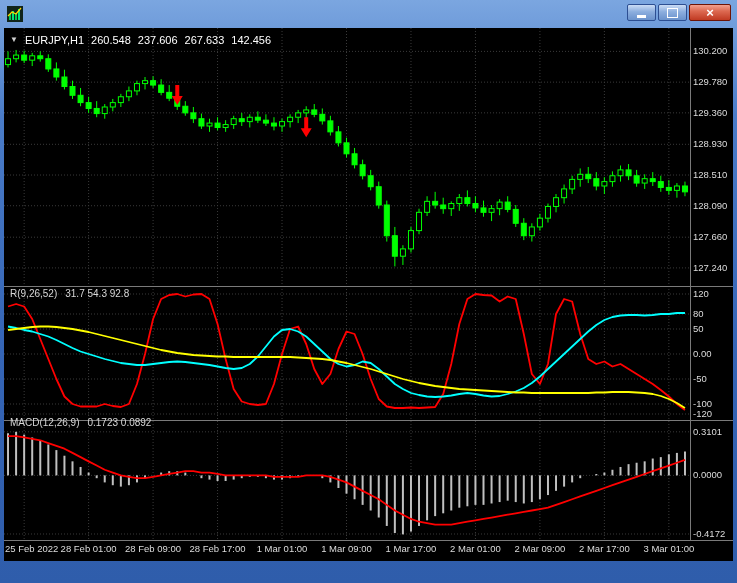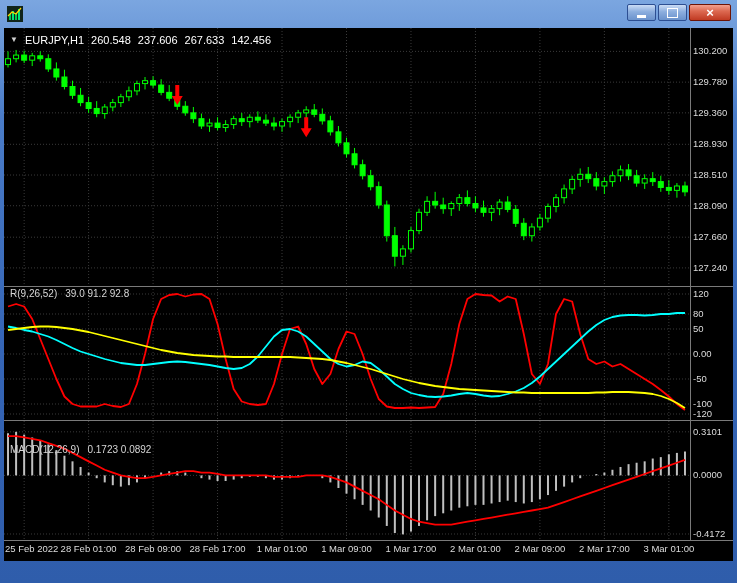--- a/index.html
+++ b/index.html
@@ -12,21 +12,21 @@
   .win-btn.close{width:42px;background:linear-gradient(#f2a08e,#dd6a52 40%,#c03a22);border:1px solid #6d1405;color:#fff;font-size:13px;font-weight:bold;line-height:1;}
   .glyph-min{width:9px;height:3px;background:#ffffff;margin-top:8px;}
   .glyph-max{width:9px;height:8px;border:1px solid #ffffff;background:transparent;}
   .content{position:absolute;left:4px;top:28px;width:729px;height:533px;background:#000000;overflow:hidden;}
   #chart-svg{position:absolute;left:0;top:0;}
   #chart-svg text{font-family:"Liberation Sans","DejaVu Sans",sans-serif;}
   .quote-line{position:absolute;top:6px;left:6px;color:#ffffff;font-size:11px;display:flex;gap:7px;align-items:center;white-space:nowrap;}
   .quote-line .tri{color:#d0d0d0;font-size:8px;line-height:1;}
   .ind-label{position:absolute;left:6px;color:#d6d6d6;font-size:10px;display:flex;gap:8px;white-space:nowrap;}
   .ind-label.ind1{top:248px;margin-top:12px;}
-  .ind-label.ind2{top:416px;justify-content:space-between;}
+  .ind-label.ind2{top:389px;justify-content:space-between;}
 </style>
 </head>
 <body>
 
 <div class="window">
 
   <div class="titlebar">
     <span class="app-icon">
       <svg width="16" height="16" viewBox="0 0 16 16">
         <rect x="0" y="0" width="16" height="16" fill="#10241a"></rect>
@@ -398,21 +398,21 @@
       <span class="tri">▼</span>
       <span>EURJPY,H1</span>
       <span>260.548</span>
       <span>237.606</span>
       <span>267.633</span>
       <span>142.456</span>
     </div>
 
     <div class="ind-label ind1">
       <span>R(9,26,52)</span>
-      <span>39.0 91.2 92.8</span>
+      <span>31.7 54.3 92.8</span>
     </div>
 
     <div class="ind-label ind2">
       <span>MACD(12,26,9)</span>
       <span>0.1723 0.0892</span>
     </div>
   </div>
 
 </div>
 

